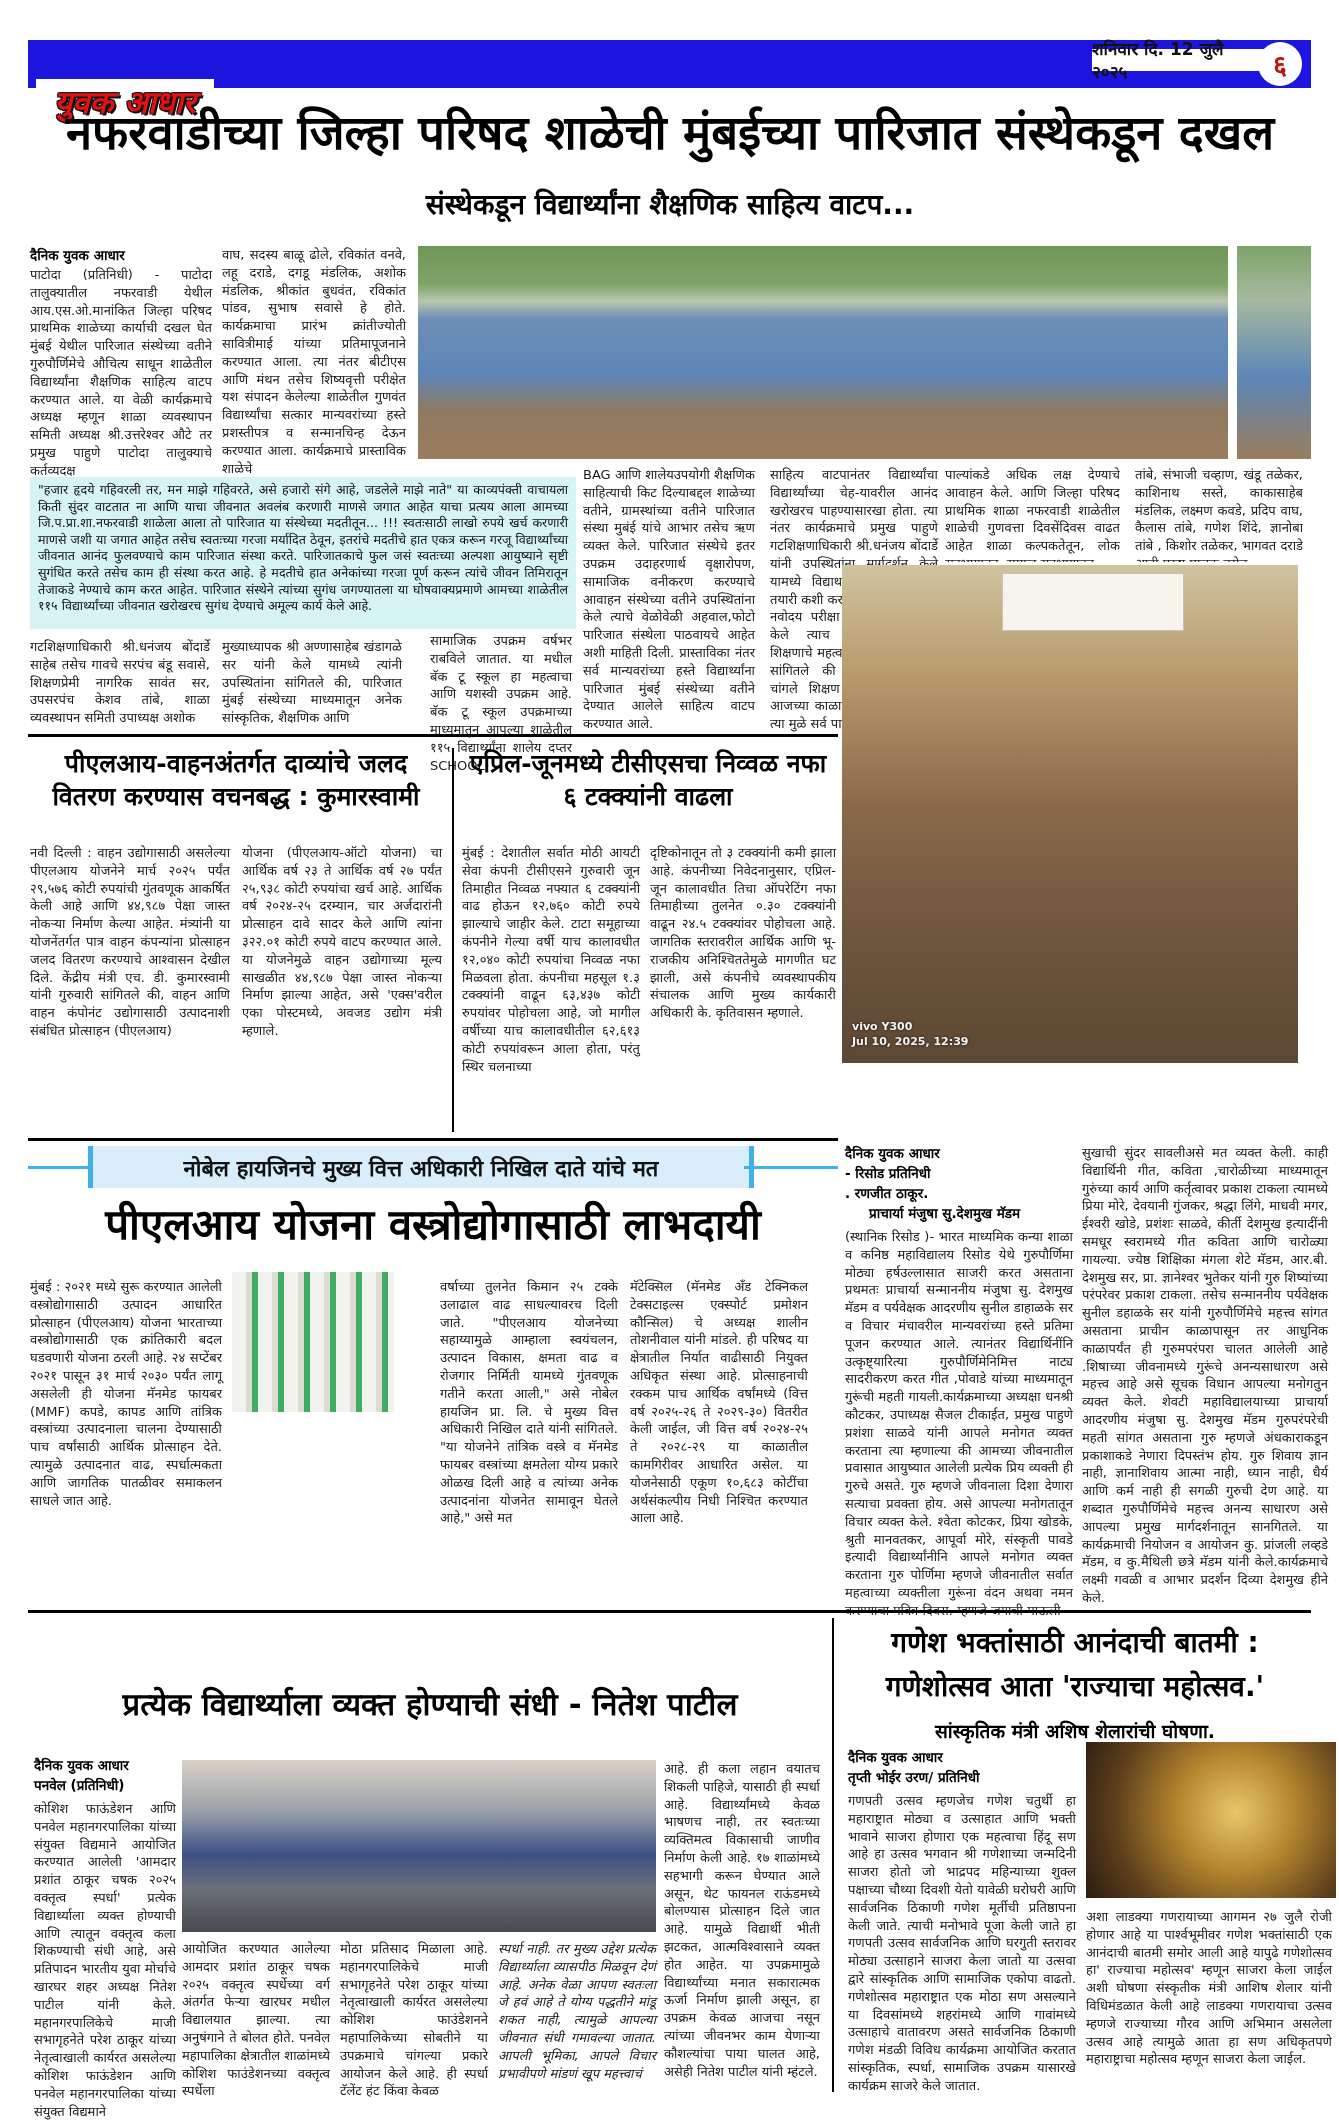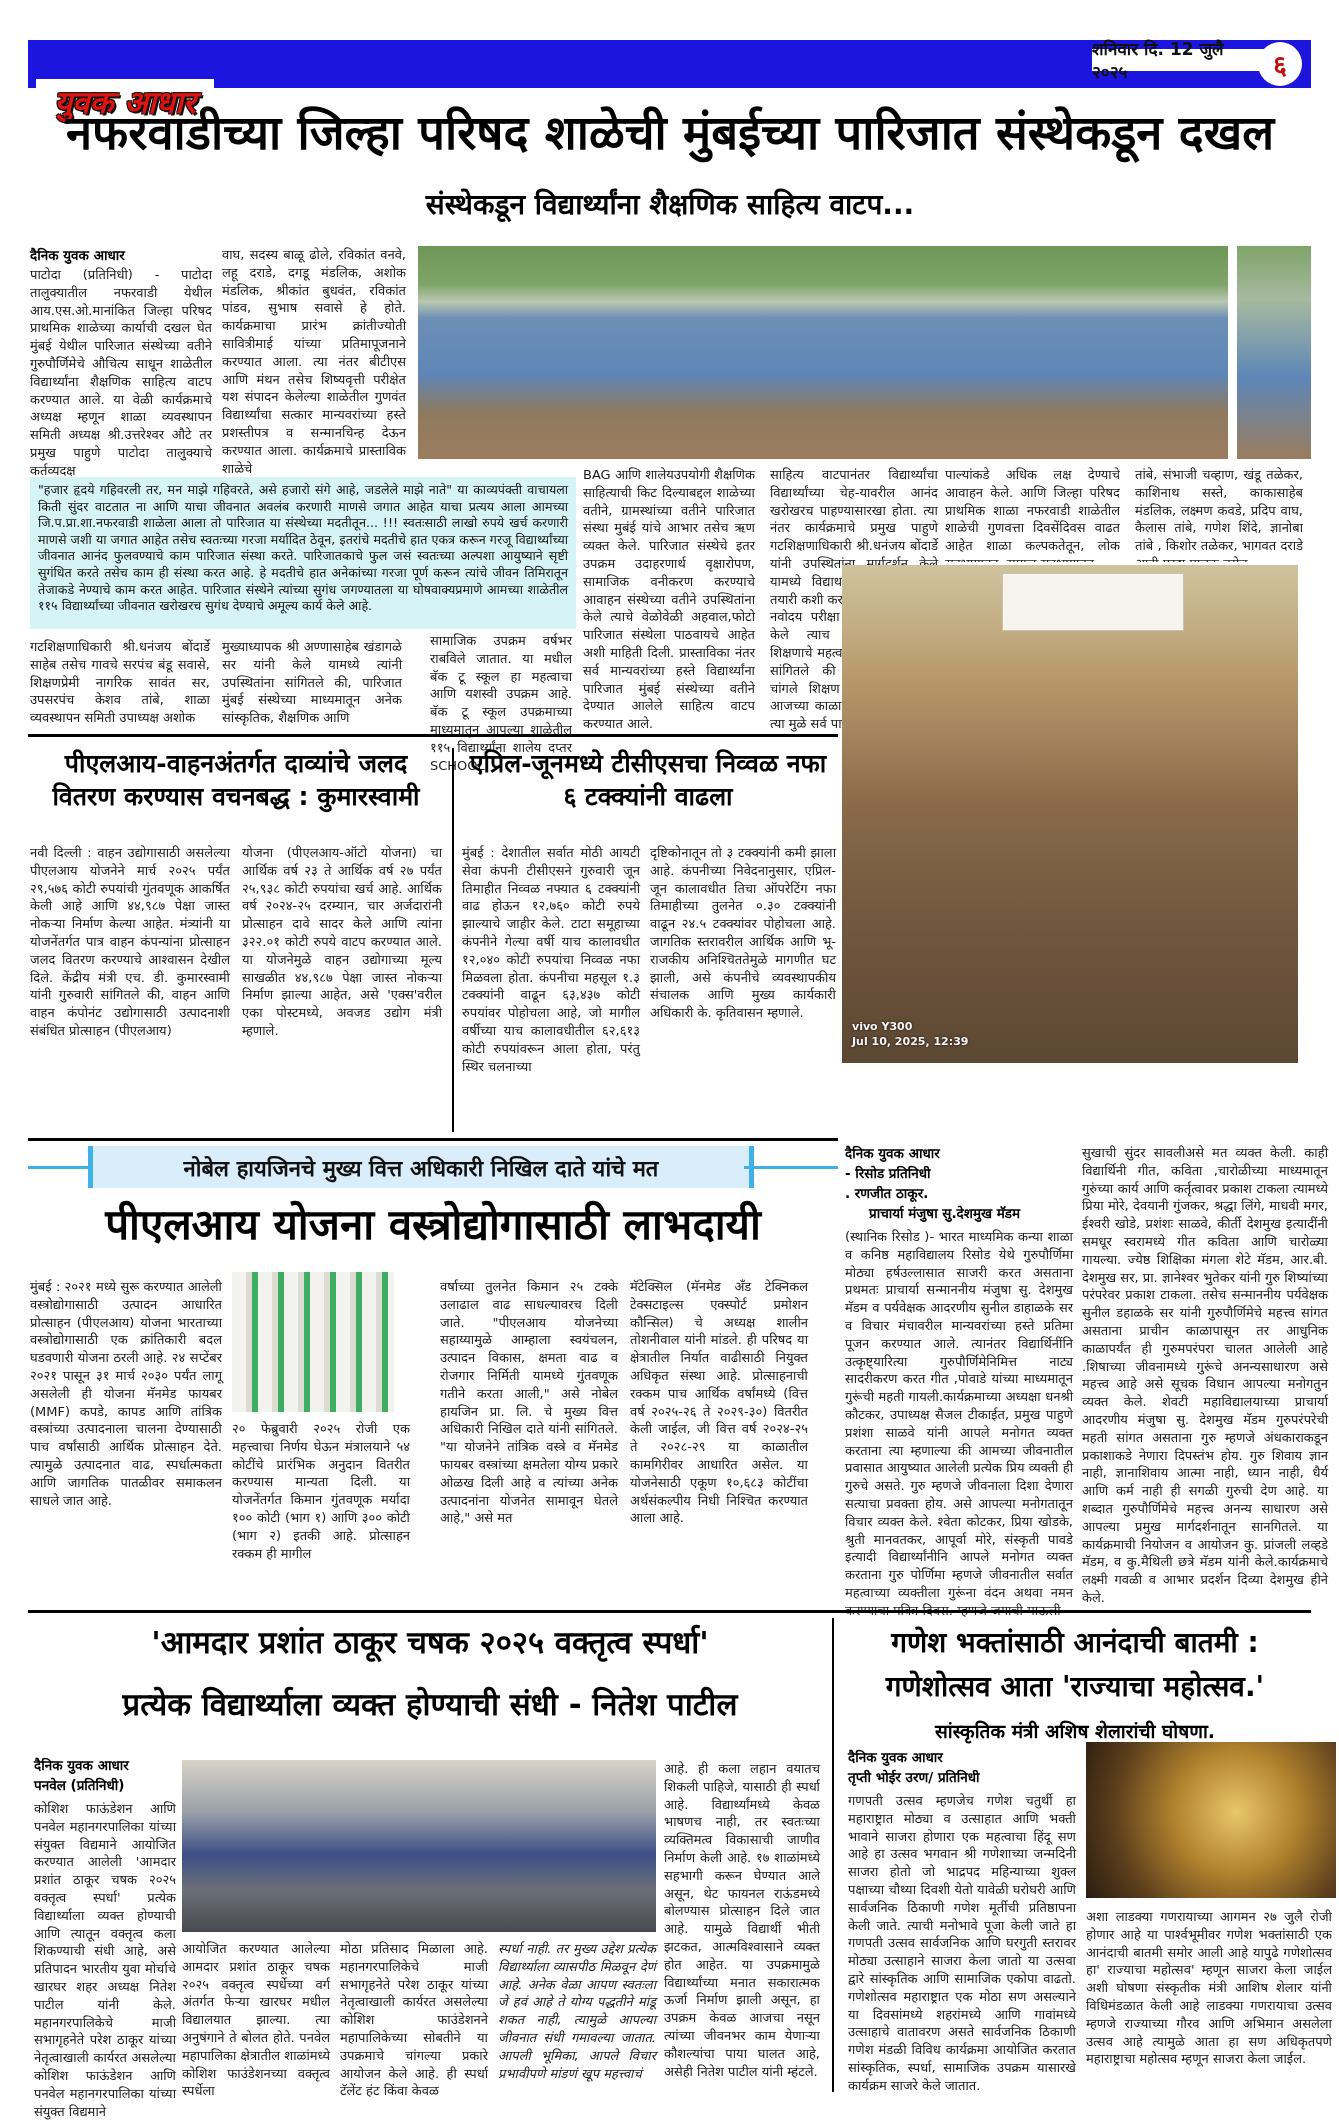--- a/index.html
+++ b/index.html
@@ -95,28 +95,26 @@
   <div class="abs col" style="left:845px;top:1228px;width:228px;height:372px;">(स्थानिक रिसोड )-      भारत माध्यमिक कन्या शाळा व कनिष्ठ महाविद्यालय रिसोड येथे गुरुपौर्णिमा मोठ्या हर्षउल्लासात साजरी करत असताना प्रथमतः प्राचार्या सन्माननीय मंजुषा सु. देशमुख मॅडम व पर्यवेक्षक आदरणीय सुनील डाहाळके सर व विचार मंचावरील मान्यवरांच्या हस्ते प्रतिमा पूजन करण्यात आले. त्यानंतर विद्यार्थिनींनि उत्कृष्ट्यारित्या गुरुपौर्णिमेनिमित्त नाट्य सादरीकरण करत गीत ,पोवाडे यांच्या माध्यमातून गुरूंची महती गायली.कार्यक्रमाच्या अध्यक्षा धनश्री कौटकर, उपाध्यक्ष सैजल टीकाईत, प्रमुख पाहुणे प्रशंशा साळवे यांनी आपले मनोगत व्यक्त करताना त्या म्हणाल्या की आमच्या जीवनातील प्रवासात आयुष्यात आलेली प्रत्येक प्रिय व्यक्ती ही गुरुचे असते. गुरु म्हणजे जीवनाला दिशा देणारा सत्याचा प्रवक्ता होय. असे आपल्या मनोगतातून विचार व्यक्त केले. श्वेता कोटकर, प्रिया खोडके, श्रुती मानवतकर, आपूर्वा मोरे, संस्कृती पावडे इत्यादी विद्यार्थ्यांनीनि आपले मनोगत व्यक्त करताना गुरु पोर्णिमा म्हणजे जीवनातील सर्वात महत्वाच्या व्यक्तीला गुरूंना वंदन अथवा नमन करण्याचा पवित्र दिवस. म्हणजे जगाची माऊली</div>
   <div class="abs col" style="left:1082px;top:1144px;width:246px;height:456px;">सुखाची सुंदर सावलीअसे मत व्यक्त केली. काही विद्यार्थिनी गीत, कविता ,चारोळीच्या माध्यमातून गुरुंच्या कार्य आणि कर्तृत्वावर प्रकाश टाकला त्यामध्ये प्रिया मोरे, देवयानी गुंजकर, श्रद्धा लिंगे, माधवी मगर, ईश्वरी खोडे, प्रशंशः साळवे, कीर्ती देशमुख इत्यादींनी समधूर स्वरामध्ये गीत कविता आणि चारोळ्या गायल्या. ज्येष्ठ शिक्षिका मंगला शेटे मॅडम, आर.बी. देशमुख सर, प्रा. ज्ञानेश्वर भुतेकर यांनी गुरु शिष्यांच्या परंपरेवर प्रकाश टाकला. तसेच सन्माननीय पर्यवेक्षक सुनील डहाळके सर यांनी गुरुपौर्णिमेचे महत्त्व सांगत असताना प्राचीन काळापासून तर आधुनिक काळापर्यंत ही गुरुमपरंपरा चालत आलेली आहे .शिषाच्या जीवनामध्ये गुरूंचे अनन्यसाधारण असे महत्त्व आहे असे सूचक विधान आपल्या मनोगतुन व्यक्त केले. शेवटी महाविद्यालयाच्या प्राचार्या आदरणीय मंजुषा सु. देशमुख मॅडम गुरुपरंपरेची महती सांगत असताना गुरु म्हणजे अंधकाराकडून प्रकाशाकडे नेणारा दिपस्तंभ होय. गुरु शिवाय ज्ञान नाही, ज्ञानाशिवाय आत्मा नाही, ध्यान नाही, धैर्य आणि कर्म नाही ही सगळी गुरुची देण आहे. या शब्दात गुरुपौर्णिमेचे महत्त्व अनन्य साधारण असे आपल्या प्रमुख मार्गदर्शनातून सानगितले. या कार्यक्रमाची नियोजन व आयोजन कु. प्रांजली लव्हडे मॅडम, व कु.मैथिली छत्रे मॅडम यांनी केले.कार्यक्रमाचे लक्ष्मी गवळी व आभार प्रदर्शन दिव्या देशमुख हीने केले.</div>
 
   <div class="abs kicker-line" style="left:28px;top:1166px;width:60px;"></div>
   <div class="abs kicker" style="left:88px;top:1146px;width:656px;height:42px;">नोबेल हायजिनचे मुख्य वित्त अधिकारी निखिल दाते यांचे मत</div>
   <div class="abs kicker-line" style="left:744px;top:1166px;width:94px;"></div>
   <div class="abs hl" style="left:30px;top:1194px;width:806px;font-size:42px;">पीएलआय योजना वस्त्रोद्योगासाठी लाभदायी</div>
 
   <div class="abs col" style="left:30px;top:1278px;width:192px;height:344px;">मुंबई : २०२१ मध्ये सुरू करण्यात आलेली वस्त्रोद्योगासाठी उत्पादन आधारित प्रोत्साहन (पीएलआय) योजना भारताच्या वस्त्रोद्योगासाठी एक क्रांतिकारी बदल घडवणारी योजना ठरली आहे. २४ सप्टेंबर २०२१ पासून ३१ मार्च २०३० पर्यंत लागू असलेली ही योजना मॅनमेड फायबर (MMF) कपडे, कापड आणि तांत्रिक वस्त्रांच्या उत्पादनाला चालना देण्यासाठी पाच वर्षांसाठी आर्थिक प्रोत्साहन देते. त्यामुळे उत्पादनात वाढ, स्पर्धात्मकता आणि जागतिक पातळीवर समाकलन साधले जात आहे.</div>
   <div class="abs photo ph-textile" style="left:232px;top:1272px;width:162px;height:140px;"></div>
-  <div class="abs col" style="left:232px;top:1420px;width:178px;height:202px;">२० फेब्रुवारी २०२५ रोजी एक महत्त्वाचा निर्णय घेऊन मंत्रालयाने ५४ कोटींचे प्रारंभिक अनुदान वितरीत करण्यास मान्यता दिली. या योजनेंतर्गत किमान गुंतवणूक मर्यादा १०० कोटी (भाग १) आणि ३०० कोटी (भाग २) इतकी आहे. प्रोत्साहन रक्कम ही मागील</div>
   <div class="abs col" style="left:440px;top:1278px;width:178px;height:344px;">वर्षाच्या तुलनेत किमान २५ टक्के उलाढाल वाढ साधल्यावरच दिली जाते. "पीएलआय योजनेच्या सहाय्यामुळे आम्हाला स्वयंचलन, उत्पादन विकास, क्षमता वाढ व रोजगार निर्मिती यामध्ये गुंतवणूक गतीने करता आली," असे नोबेल हायजिन प्रा. लि. चे मुख्य वित्त अधिकारी निखिल दाते यांनी सांगितले. "या योजनेने तांत्रिक वस्त्रे व मॅनमेड फायबर वस्त्रांच्या क्षमतेला योग्य प्रकारे ओळख दिली आहे व त्यांच्या अनेक उत्पादनांना योजनेत सामावून घेतले आहे," असे मत</div>
   <div class="abs col" style="left:630px;top:1278px;width:178px;height:344px;">मॅटेक्सिल (मॅनमेड अँड टेक्निकल टेक्सटाइल्स एक्स्पोर्ट प्रमोशन कौन्सिल) चे अध्यक्ष शालीन तोशनीवाल यांनी मांडले. ही परिषद या क्षेत्रातील निर्यात वाढीसाठी नियुक्त अधिकृत संस्था आहे. प्रोत्साहनाची रक्कम पाच आर्थिक वर्षांमध्ये (वित्त वर्ष २०२५-२६ ते २०२९-३०) वितरीत केली जाईल, जी वित्त वर्ष २०२४-२५ ते २०२८-२९ या काळातील कामगिरीवर आधारित असेल. या योजनेसाठी एकूण १०,६८३ कोटींचा अर्थसंकल्पीय निधी निश्चित करण्यात आला आहे.</div>
 
   <div class="abs rule-h" style="left:28px;top:1610px;width:1283px;"></div>
   <div class="abs rule-v" style="left:832px;top:1618px;height:474px;"></div>
 
-  <div class="abs hl" style="left:30px;top:1620px;width:800px;font-size:31px;">'आमदार प्रशांत ठाकूर चषक २०२५ वक्तृत्व स्पर्धा'</div>
   <div class="abs hl" style="left:30px;top:1682px;width:800px;font-size:31px;">प्रत्येक विद्यार्थ्याला व्यक्त होण्याची संधी - नितेश पाटील</div>
   <div class="abs byline" style="left:34px;top:1756px;">दैनिक युवक आधार</div>
   <div class="abs byline" style="left:34px;top:1776px;">पनवेल (प्रतिनिधी)</div>
   <div class="abs col" style="left:34px;top:1800px;width:142px;height:290px;">कोशिश फाऊंडेशन आणि पनवेल महानगरपालिका यांच्या संयुक्त विद्यमाने आयोजित करण्यात आलेली 'आमदार प्रशांत ठाकूर चषक २०२५ वक्तृत्व स्पर्धा' प्रत्येक विद्यार्थ्याला व्यक्त होण्याची आणि त्यातून वक्तृत्व कला शिकण्याची संधी आहे, असे प्रतिपादन भारतीय युवा मोर्चाचे खारघर शहर अध्यक्ष नितेश पाटील यांनी केले. महानगरपालिकेचे माजी सभागृहनेते परेश ठाकूर यांच्या नेतृत्वाखाली कार्यरत असलेल्या कोशिश फाऊंडेशन आणि पनवेल महानगरपालिका यांच्या संयुक्त विद्यमाने</div>
   <div class="abs photo ph-event" style="left:182px;top:1760px;width:474px;height:172px;"></div>
   <div class="abs col" style="left:182px;top:1940px;width:148px;height:150px;">आयोजित करण्यात आलेल्या आमदार प्रशांत ठाकूर चषक २०२५ वक्तृत्व स्पर्धेच्या वर्ग अंतर्गत फेऱ्या खारघर मधील विद्यालयात झाल्या. त्या अनुषंगाने ते बोलत होते. पनवेल महापालिका क्षेत्रातील शाळांमध्ये कोशिश फाउंडेशनच्या वक्तृत्व स्पर्धेला</div>
   <div class="abs col" style="left:340px;top:1940px;width:148px;height:150px;">मोठा प्रतिसाद मिळाला आहे. महानगरपालिकेचे माजी सभागृहनेते परेश ठाकूर यांच्या नेतृत्वाखाली कार्यरत असलेल्या कोशिश फाउंडेशनने महापालिकेच्या सोबतीने या उपक्रमाचे चांगल्या प्रकारे आयोजन केले आहे. ही स्पर्धा टॅलेंट हंट किंवा केवळ</div>
   <div class="abs col" style="left:498px;top:1940px;width:158px;height:150px;font-style:italic;">स्पर्धा नाही. तर मुख्य उद्देश प्रत्येक विद्यार्थ्याला व्यासपीठ मिळवून देणं आहे. अनेक वेळा आपण स्वतःला जे हवं आहे ते योग्य पद्धतीने मांडू शकत नाही, त्यामुळे आपल्या जीवनात संधी गमावल्या जातात. आपली भूमिका, आपले विचार प्रभावीपणे मांडणं खूप महत्त्वाचं</div>
   <div class="abs col" style="left:664px;top:1760px;width:156px;height:330px;">आहे. ही कला लहान वयातच शिकली पाहिजे, यासाठी ही स्पर्धा आहे. विद्यार्थ्यांमध्ये केवळ भाषणच नाही, तर स्वतःच्या व्यक्तिमत्व विकासाची जाणीव निर्माण केली आहे. १७ शाळांमध्ये सहभागी करून घेण्यात आले असून, थेट फायनल राऊंडमध्ये बोलण्यास प्रोत्साहन दिले जात आहे. यामुळे विद्यार्थी भीती झटकत, आत्मविश्वासाने व्यक्त होत आहेत. या उपक्रमामुळे विद्यार्थ्यांच्या मनात सकारात्मक ऊर्जा निर्माण झाली असून, हा उपक्रम केवळ आजचा नसून त्यांच्या जीवनभर काम येणाऱ्या कौशल्यांचा पाया घालत आहे, असेही नितेश पाटील यांनी म्हंटले.</div>
 

